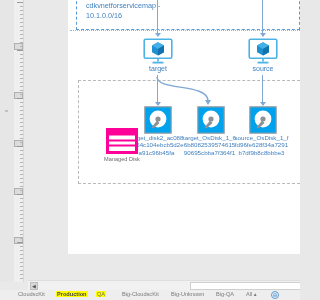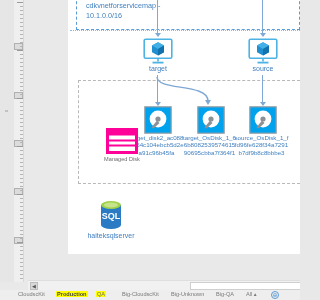--- a/index.html
+++ b/index.html
@@ -331,29 +331,20 @@
 
   <div class="md-wrap">
     <svg class="md-icon" viewBox="0 0 32 26">
       <rect x="1.5" y="1.5" width="29" height="23" fill="#ffffff" stroke="#ff0099" stroke-width="3"></rect>
       <rect x="3" y="3" width="26" height="4.5" fill="#ff0099"></rect>
       <path d="M3 12.5 h26 M3 17.5 h26" stroke="#ff0099" stroke-width="2"></path>
     </svg>
     <div class="md-label">Managed Disk</div>
   </div>
 
-  <div class="sql-wrap">
-    <svg class="sql-icon" viewBox="0 0 30 30">
-      <path d="M5 5 h20 v20 a10 4 0 0 1 -20 0 Z" fill="#2a7bc4"></path>
-      <ellipse cx="15" cy="5" rx="10" ry="4" fill="#9fd14b"></ellipse>
-      <ellipse cx="15" cy="5" rx="7" ry="2.4" fill="#c6e58a"></ellipse>
-      <text x="15" y="19" font-family="Liberation Sans, sans-serif" font-size="9" font-weight="bold" fill="#ffffff" text-anchor="middle">SQL</text>
-    </svg>
-    <div class="sql-label">haiteksqlserver</div>
-  </div>
 
   <div class="hscroll">
     <div class="btn-left">◀</div>
     <div class="thumb"></div>
   </div>
 
   <div class="tabbar">
     <div class="tab" style="left:17px;">CloudscKit</div>
     <div class="tab hl" style="left:56px;">Production</div>
     <div class="tab hl2" style="left:96px;">QA</div>

